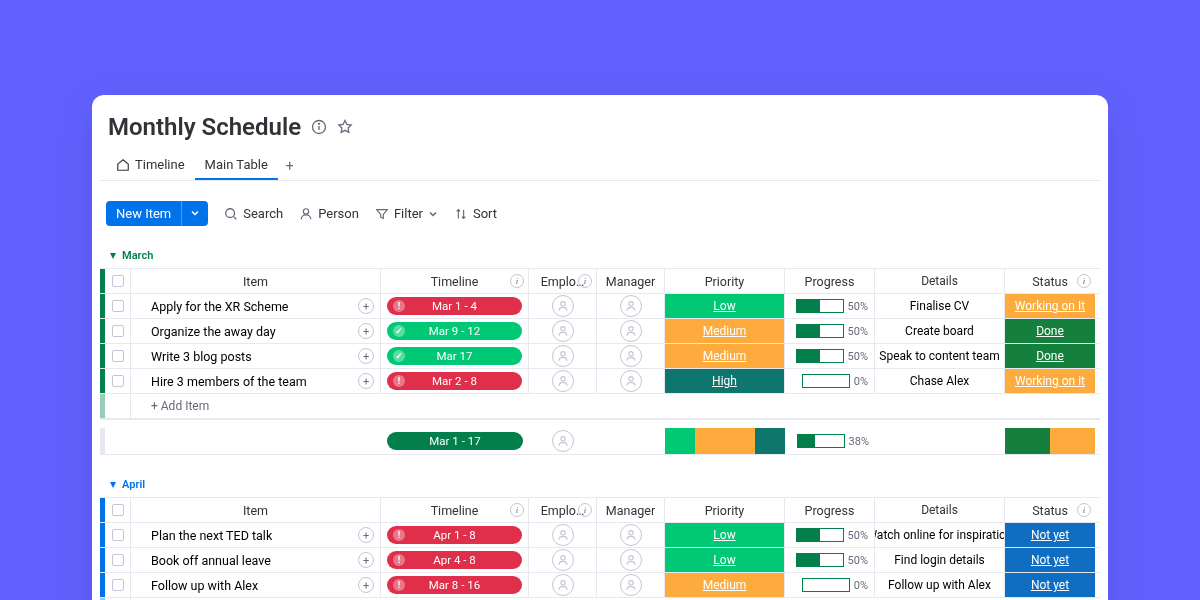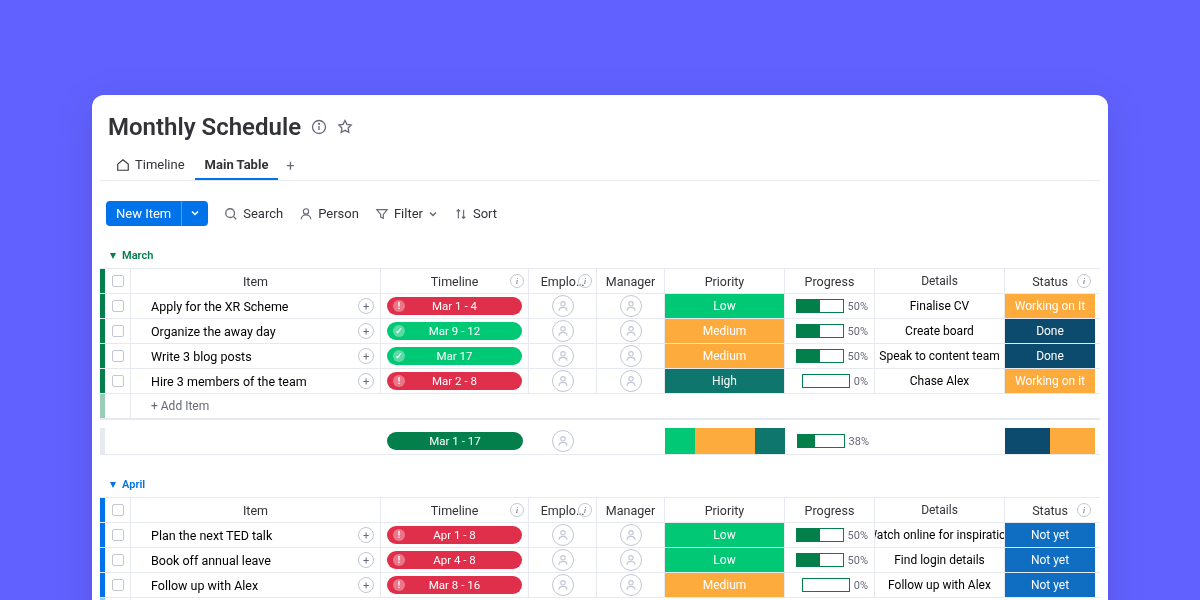--- a/index.html
+++ b/index.html
@@ -3,21 +3,21 @@
 <meta charset="utf-8">
 <style>
 * { box-sizing: border-box; margin: 0; padding: 0; }
 body { font-family: -apple-system, BlinkMacSystemFont, "Segoe UI", Roboto, sans-serif; background: #6161ff; height: 600px; overflow: hidden; }
 .card { background: #fff; border-radius: 12px; position: absolute; top: 95px; left: 92px; right: 92px; height: 560px; padding: 18px 8px 0 8px; box-shadow: 0 8px 40px rgba(0,0,0,0.1); }
 .header-row { display: flex; align-items: center; gap: 10px; padding-left: 8px; }
 .title { font-size: 24px; font-weight: 600; color: #323338; }
 .icon-btn { color: #676879; display: inline-flex; align-items: center; justify-content: center; }
 .tabs { display: flex; align-items: center; gap: 0; margin-top: 10px; border-bottom: 1px solid #e6e9ef; padding-left: 6px; }
 .tab { display: flex; align-items: center; gap: 5px; padding: 6px 10px; font-size: 13px; color: #323338; cursor: pointer; border-bottom: 2px solid transparent; }
-.tab.active { border-bottom-color: #0073ea; font-weight: 700; }
+.tab.active { border-bottom-color: #0073ea; font-weight: 400; }
 .tab-add { padding: 4px 8px; color: #676879; cursor: pointer; font-size: 14px; }
 .toolbar { display: flex; align-items: center; gap: 16px; margin-top: 20px; padding-left: 6px; }
 .new-item-btn { display: flex; align-items: center; background: #0073ea; color: #fff; border-radius: 4px; font-size: 13px; cursor: pointer; }
 .new-item-btn .main { padding: 5px 10px; }
 .new-item-btn .caret { padding: 5px 8px; border-left: 1px solid rgba(255,255,255,0.3); }
 .tool { display: flex; align-items: center; gap: 5px; font-size: 13px; color: #323338; cursor: pointer; }
 .tool svg { color: #676879; }
 .group { margin-top: 22px; }
 .group-header { display: flex; align-items: center; gap: 6px; padding-left: 10px; margin-bottom: 6px; cursor: pointer; }
 .group-header .chev { font-size: 12px; }
@@ -46,26 +46,26 @@
 .checkbox { width: 12px; height: 12px; border: 1px solid #c3c6d4; border-radius: 2px; }
 .plus-circ { position: absolute; right: 6px; width: 16px; height: 16px; border: 1px solid #c3c6d4; border-radius: 50%; display: flex; align-items: center; justify-content: center; font-size: 11px; color: #676879; }
 .info-circ { position: absolute; right: 4px; width: 14px; height: 14px; border: 1px solid #c3c6d4; border-radius: 50%; display: flex; align-items: center; justify-content: center; font-size: 9px; color: #676879; font-family: Georgia, serif; font-style: italic; }
 .pill { border-radius: 12px; height: 18px; display: flex; align-items: center; justify-content: center; color: #fff; font-size: 11.5px; width: 100%; position: relative; }
 .pill .pi { position: absolute; left: 6px; width: 12px; height: 12px; border-radius: 50%; background: rgba(255,255,255,0.35); display: flex; align-items: center; justify-content: center; font-size: 9px; font-weight: bold; }
 .pill-red { background: #df2f4a; }
 .pill-green { background: #00c875; }
 .pill-dgreen { background: #037f4c; }
 .avatar { width: 22px; height: 22px; border-radius: 50%; border: 1px solid #c3c6d4; display: flex; align-items: center; justify-content: center; color: #c3c6d4; }
 .avatar svg { width: 14px; height: 14px; }
-.status { width: 100%; height: 100%; display: flex; align-items: center; justify-content: center; color: #fff; font-size: 12px; }
+.status { width: 100%; height: 100%; display: flex; align-items: center; justify-content: center; color: #fff; font-size: 12px; text-decoration: underline; }
 .s-low { background: #00c875; }
 .s-med { background: #fdab3d; }
 .s-high { background: #0f766e; }
 .s-work { background: #fdab3d; }
-.s-done { background: #0c4a6e; }
+.s-done { background: #15803d; }
 .s-notyet { background: #0f6dc2; }
 .progbar { width: 48px; height: 14px; border: 1px solid #037f4c; background: #fff; }
 .progfill { height: 100%; background: #037f4c; }
 .progtxt { font-size: 11px; color: #676879; }
 .add-item { color: #676879; font-size: 12px; padding-left: 20px; }
 .summary-row .c-prio, .summary-row .c-stat { padding: 0; }
 .summary-row { border-top: 1px solid #e6e9ef; }
 .summary-row .cell { border-right: none; }
 .summary-row .accent { background: #e6e9ef; }
 .seg { display: flex; width: 100%; height: 100%; }

